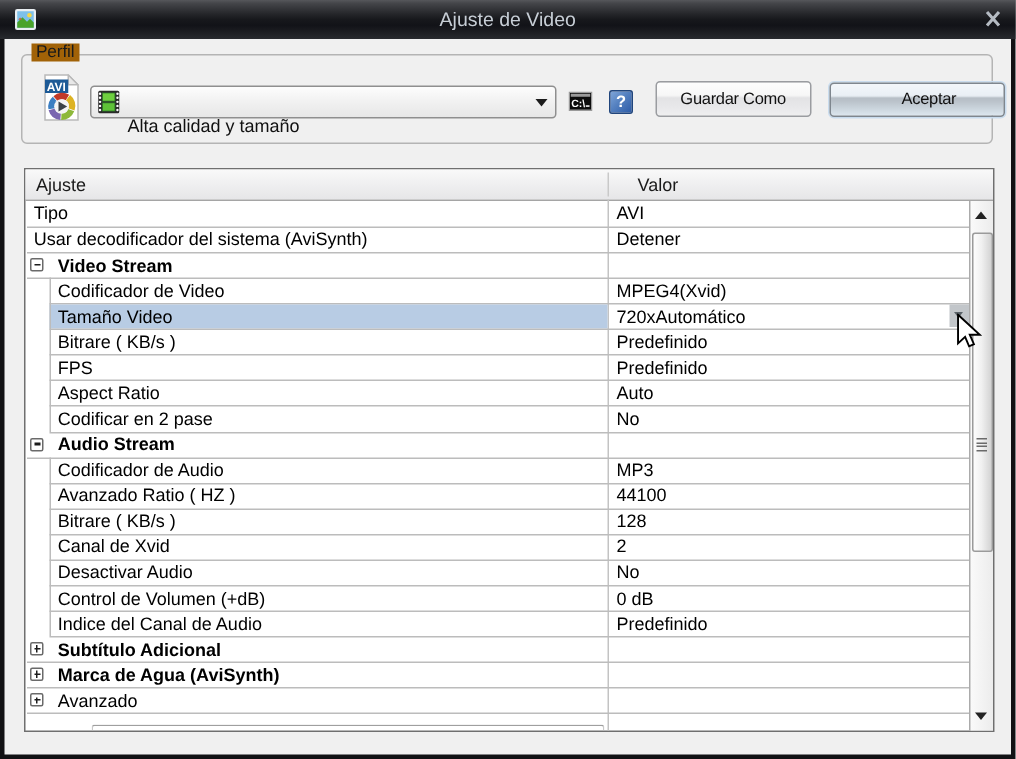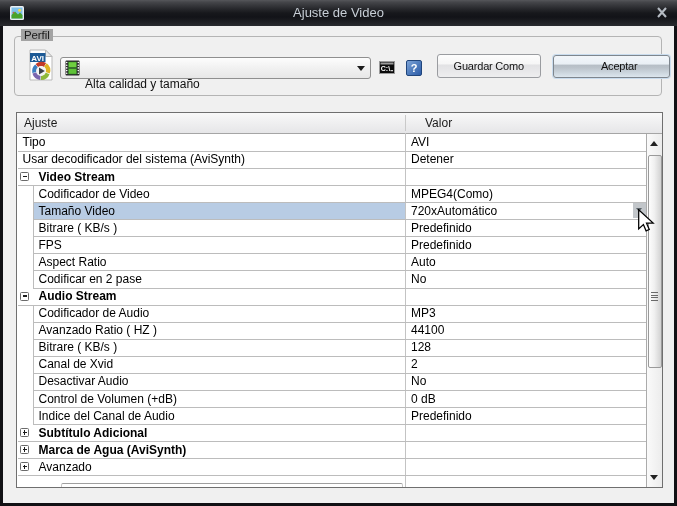--- a/index.html
+++ b/index.html
@@ -2,21 +2,21 @@
 <html><head><meta charset="utf-8">
 <style>
 html,body{margin:0;padding:0;}
 body{width:677px;height:506px;overflow:hidden;font-family:"Liberation Sans",sans-serif;}
 .win{position:absolute;left:0;top:0;width:677px;height:506px;background:#111114;}
 .tb{position:absolute;left:0;top:0;width:677px;height:26px;
   background:linear-gradient(180deg,#56575b 0%,#45464a 8%,#37383c 20%,#26272b 35%,#17181c 50%,#121318 65%,#1b1c20 80%,#282a2e 100%);}
 .tb .txt{position:absolute;left:0;right:0;top:5px;text-align:center;font-size:13px;color:#c7ced6;}
 .body{position:absolute;left:3px;top:26px;width:671px;height:477px;background:#f0f0f0;}
 .grp{position:absolute;left:14px;top:36px;width:646px;height:57.5px;border:1px solid #b4b4b4;border-radius:4px;}
-.grp .cap{position:absolute;left:6px;top:-8px;background:#a3a3a3;padding:0 3px;font-size:11.5px;letter-spacing:-0.1px;color:#1a1a1a;}
+.grp .cap{position:absolute;left:6px;top:-8px;background:#a16207;padding:0 3px;font-size:11.5px;letter-spacing:-0.1px;color:#1a1a1a;}
 .combo{position:absolute;left:60px;top:57px;width:309px;height:20.3px;border:1px solid #8f8f8f;border-radius:3px;
   background:linear-gradient(180deg,#fdfdfd,#f1f1f1 50%,#e7e7e7);}
 .combo .t{position:absolute;left:24px;top:3px;font-size:12px;color:#111;margin-top:16px;}
 .combo .ar{position:absolute;right:5px;top:8px;width:0;height:0;border-left:4.5px solid transparent;border-right:4.5px solid transparent;border-top:5px solid #1c1c1c;}
 .btn{position:absolute;font-size:11px;letter-spacing:-0.2px;color:#111;text-align:center;border:1px solid #9a9ca0;border-radius:3px;
   background:linear-gradient(180deg,#fdfdfd 0%,#f6f6f6 40%,#e2e2e4 46%,#e8e8ea 75%,#eeeeef 100%);}
 .btn.def{border:1px solid #7e868e;background:linear-gradient(180deg,#f2f6fa 0%,#e9eff5 38%,#b6bec6 44%,#bac2ca 55%,#ccd6de 80%,#dce6ee 100%);box-shadow:0 0 0 1px #c9dcee;}
 .tbl{position:absolute;box-sizing:border-box;left:16.0px;top:112.0px;width:647.0px;height:376.0px;border:1px solid #6f6f6f;background:#fff;}
 .thead{position:absolute;left:0;top:0;width:100%;height:20.0px;
   background:linear-gradient(180deg,#f9f9f9 0%,#f0f0f1 45%,#e6e6e8 100%);border-bottom:1px solid #a5a5a5;}
@@ -124,21 +124,21 @@
 <div class="rl" style="left:0.5px;top:37.9px;width:628.5px;"></div>
 <div class="lbl" style="left:5.5px;top:39.4px;">Usar decodificador del sistema (AviSynth)</div>
 <div class="val" style="top:39.4px;">Detener</div>
 <div class="rl" style="left:0.5px;top:55.0px;width:628.5px;"></div>
 <div class="eb" style="top:59.0px;">
         <i class="h"></i>
       </div>
 <div class="lbl" style="left:21.5px;top:56.5px;font-weight:bold;">Video Stream</div>
 <div class="rl" style="left:0.5px;top:72.0px;width:628.5px;"></div>
 <div class="lbl" style="left:21.5px;top:73.5px;">Codificador de Video</div>
-<div class="val" style="top:73.5px;">MPEG4(Como)</div>
+<div class="val" style="top:73.5px;">MPEG4(Xvid)</div>
 <div class="rl" style="left:15.5px;top:89.1px;width:613.5px;"></div>
 <div class="hl" style="top:89.6px;height:16.1px;"></div>
 <div class="lbl" style="left:21.5px;top:90.6px;">Tamaño Video</div>
 <div class="val" style="top:90.6px;">720xAutomático</div>
 <div class="dropbtn" style="top:90.3px;">
         <span></span>
       </div>
 <div class="rl" style="left:15.5px;top:106.2px;width:613.5px;"></div>
 <div class="lbl" style="left:21.5px;top:107.7px;">Bitrare ( KB/s )</div>
 <div class="val" style="top:107.7px;">Predefinido</div>

